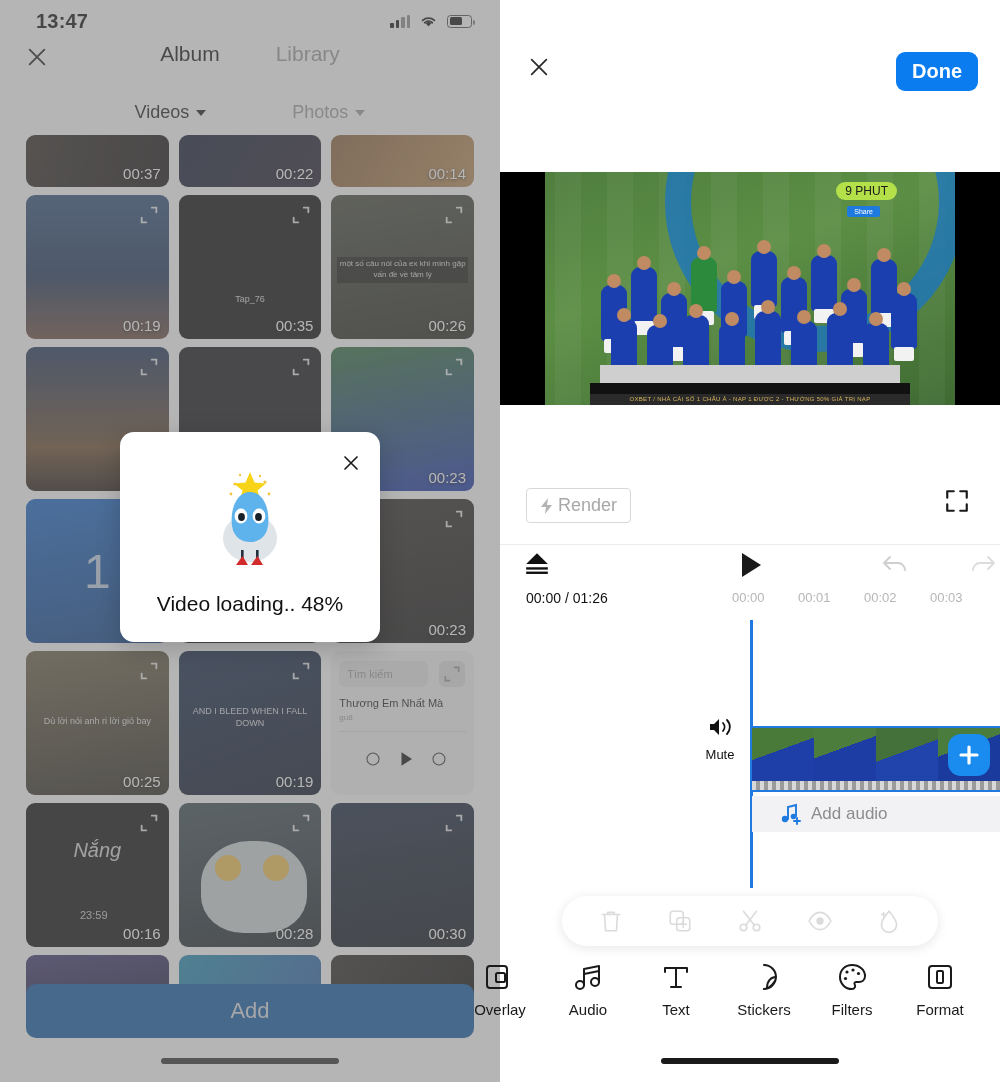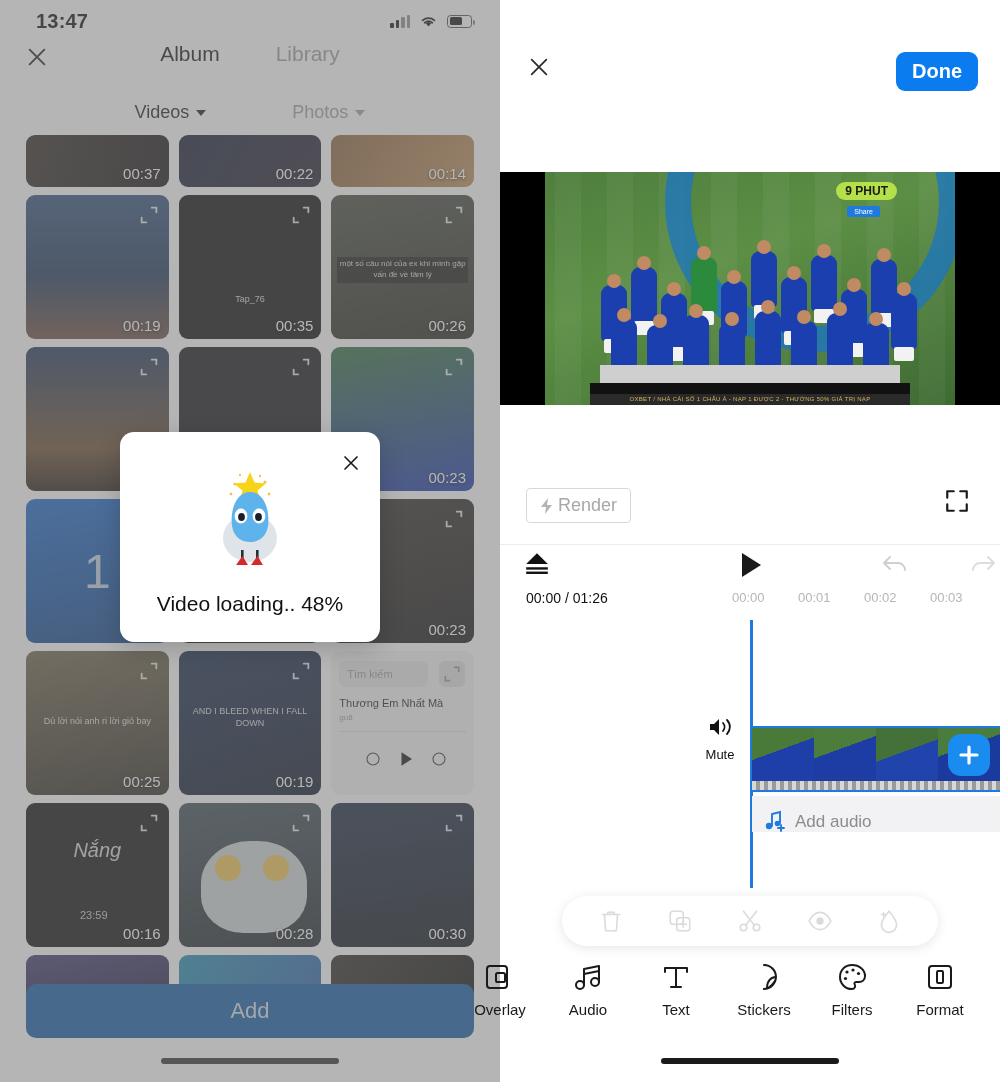--- a/index.html
+++ b/index.html
@@ -118,21 +118,21 @@
   .plr { position:absolute; width: 26px; height: 56px; background:#1c3fb0; border-radius: 9px 9px 4px 4px; }
   .plr::before { content:""; position:absolute; left:6px; top:-11px; width:14px; height:14px; border-radius:50%; background:#c08a63; }
   .plr::after { content:""; position:absolute; left:3px; bottom:-12px; width:20px; height:14px; background:#f2f2f2; border-radius:2px; }
   .podium { position:absolute; left: 55px; right: 55px; bottom: 14px; height: 26px; background: #cfcfcf; }
   .ticker { position:absolute; left:45px; right:45px; bottom:0; height: 22px; background:#111; }
   .ticker-bar { position:absolute; left:0; right:0; bottom:0; height:11px; background:#2a2a2a; }
   .ticker-txt { position:absolute; left:0; right:0; bottom:0; height:11px; color:#d8b45c; font-size:6px; text-align:center; line-height:11px; letter-spacing:.3px; overflow:hidden; }
   .logo-badge {
     position:absolute; right: 58px; top: 10px;
     background: #b4e04a; border-radius: 12px; padding: 2px 9px;
-    font-size: 12px; font-weight: bold; color:#1a1a1a; display:flex; align-items:center; gap:3px;
+    font-size: 12px; font-weight: normal; color:#1a1a1a; display:flex; align-items:center; gap:3px;
   }
   .logo-sub { position:absolute; right: 75px; top: 34px; background:#1f7ae0; color:#fff; font-size:7px; padding:2px 7px; border-radius:2px; }
 
   .render-row { position:absolute; left:0; right:0; top: 488px; height: 56px; }
   .render-btn {
     position:absolute; left: 26px; top: 0; display:flex; align-items:center; gap:5px;
     border:1px solid #d8d8d8; border-radius: 4px; padding: 6px 13px;
     color:#a8a8a8; font-size:18px; background:#fff;
   }
   .fs-icon { position:absolute; right: 30px; top: 0; width: 26px; height: 26px; }
@@ -157,21 +157,21 @@
     border-top: 2px solid #1f7ae0; border-bottom: 2px solid #1f7ae0;
     background: linear-gradient(150deg,#3a6e34,#2e5aa8); overflow:hidden;
   }
   .clip-track .cell { position:absolute; top:0; bottom:0; width:25%; }
   .plus-fab {
     position:absolute; right: 10px; top: 118px; width: 42px; height: 42px;
     background:#1a8cf0; border-radius: 13px; display:flex; align-items:center; justify-content:center;
   }
   .audio-row {
     position:absolute; left: 252px; right: 0; top: 180px; height: 36px;
-    background: #f2f2f4; display:flex; align-items:flex-end; gap: 9px; padding-left: 12px;
+    background: #f2f2f4; display:flex; align-items:center; gap: 9px; padding-left: 28px;
   }
   .audio-row .lbl { font-size: 17px; color: #8c8c8c; }
 
   .quick-bar {
     position:absolute; left: 62px; right: 62px; bottom: 136px; height: 50px;
     background:#fff; border-radius: 25px; box-shadow: 0 2px 12px rgba(0,0,0,.10);
     display:flex; align-items:center; justify-content:space-around; padding: 0 14px;
   }
   .quick-bar .qi { width: 26px; height: 26px; opacity:.35; }
 

